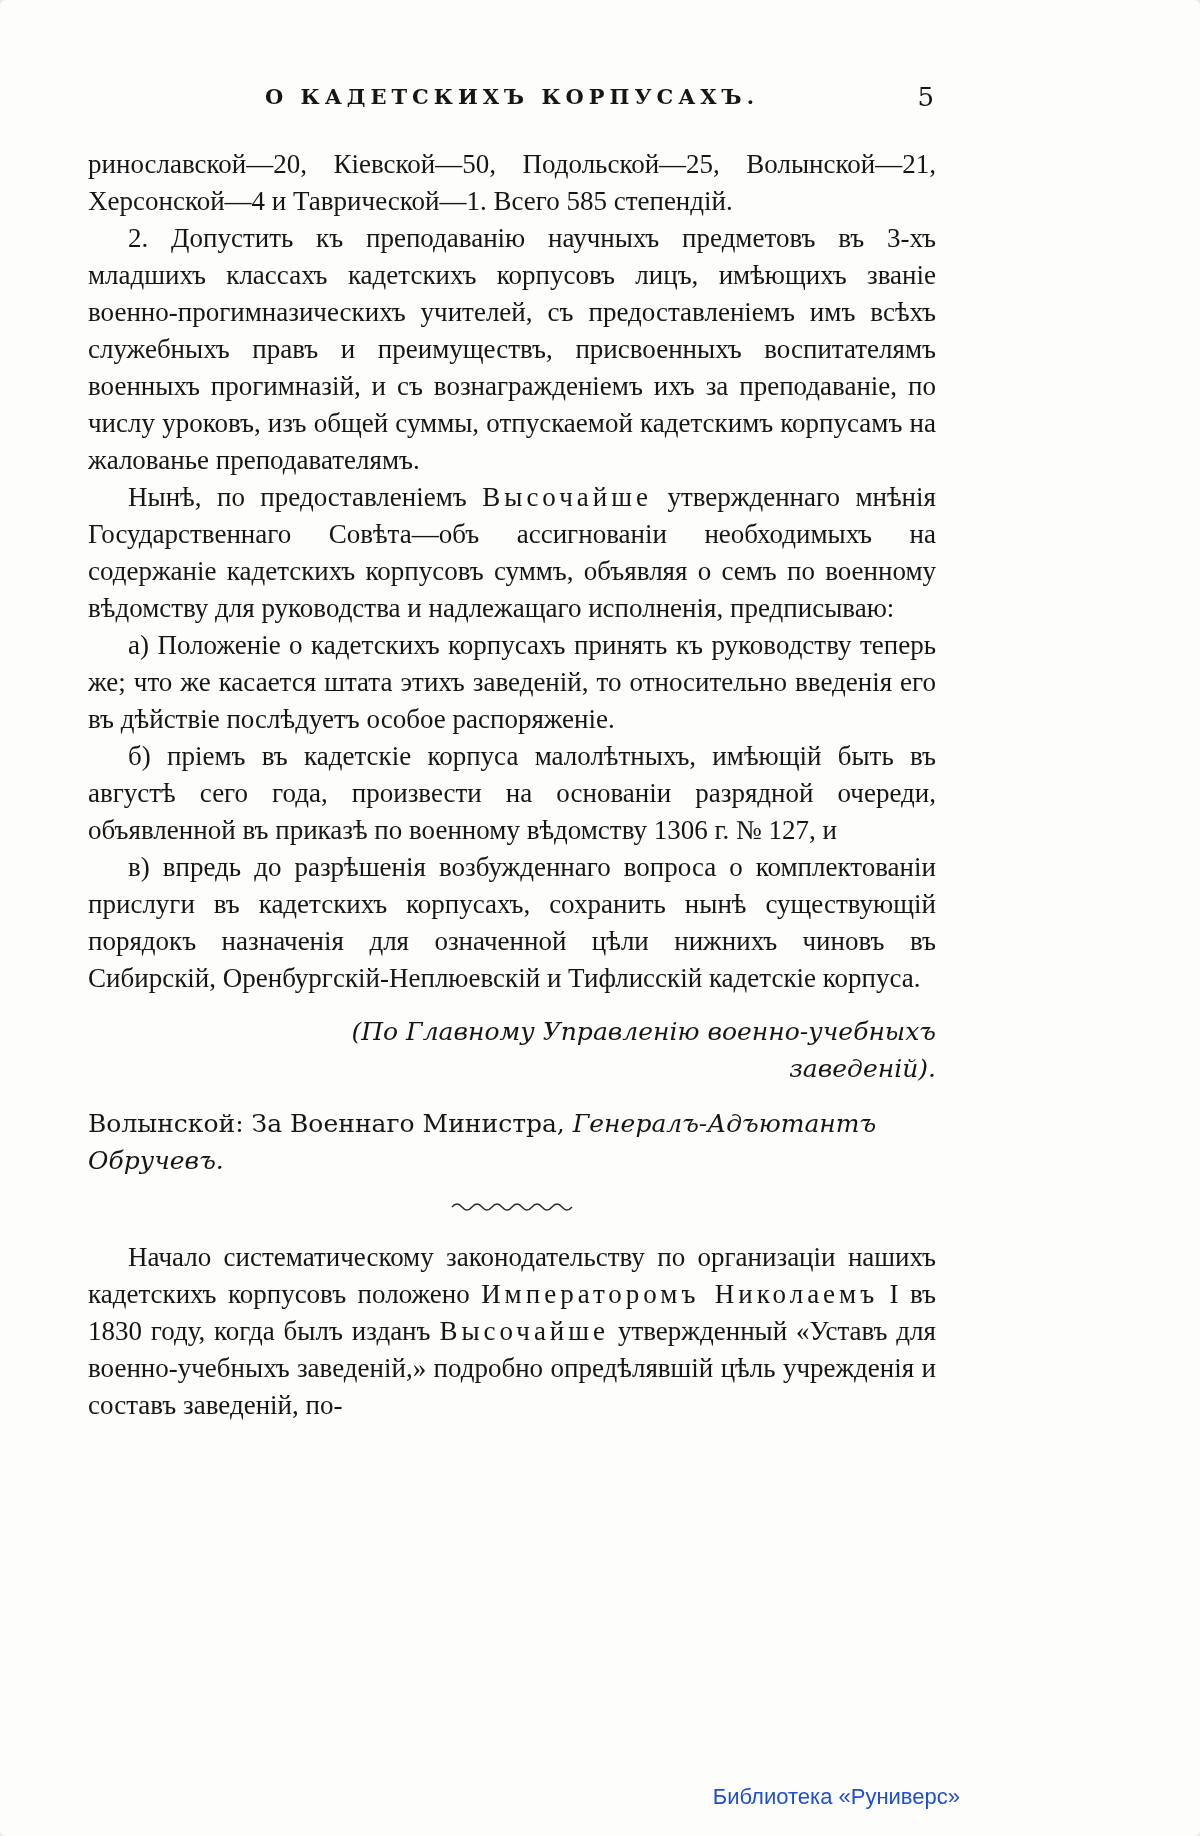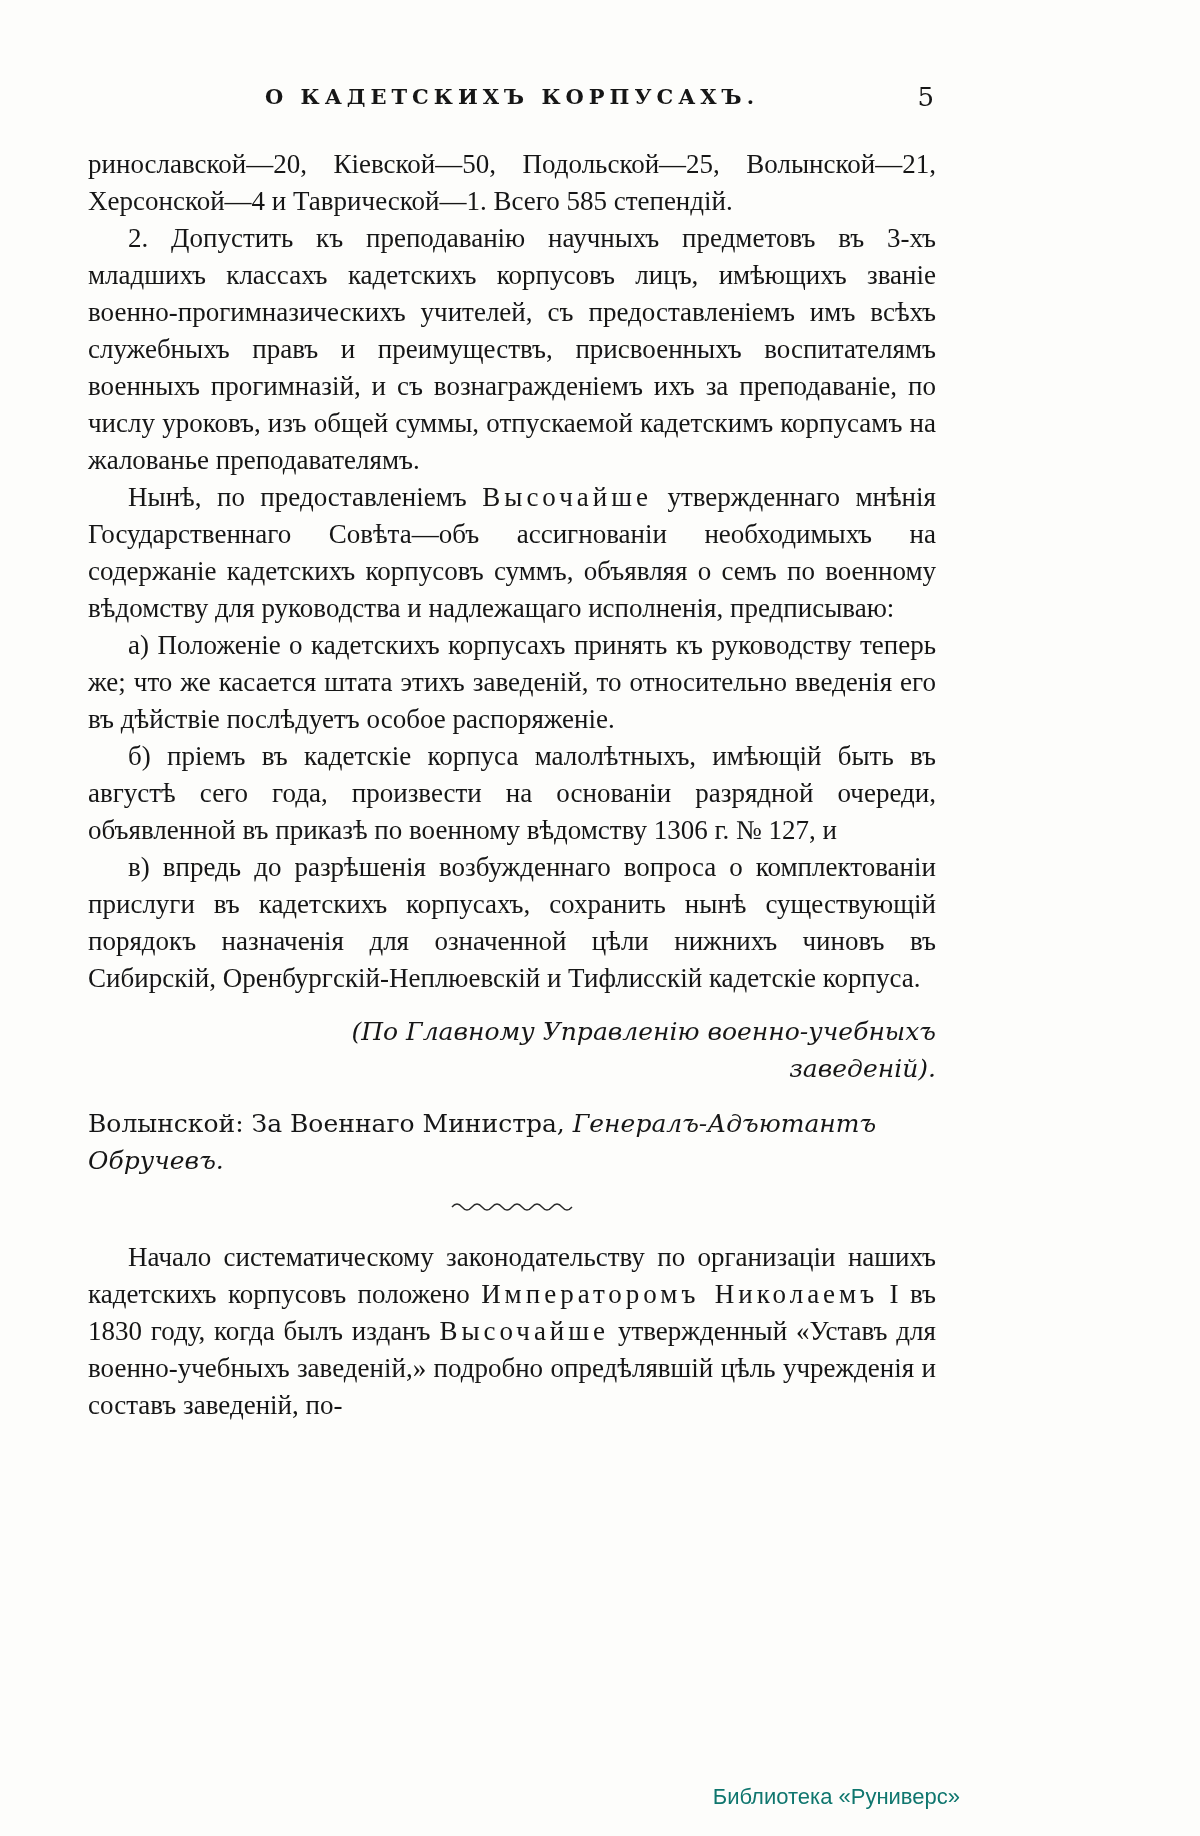--- a/index.html
+++ b/index.html
@@ -5,20 +5,21 @@
   html,body{margin:0;padding:0;}
   body{background:#e8e8e8;}
   .page{
     position:relative;
     width:1200px;height:1836px;
     margin:0 auto;
     background:#fdfdfb;
     color:#161616;
     font-family:"DejaVu Serif","Liberation Serif",serif;
     overflow:hidden;
+    border-radius:6px;
   }
   .running-head{
     position:absolute;
     left:88px;top:84px;width:848px;
     height:30px;
   }
   .running-head .title{
     position:absolute;left:0;right:0;
     text-align:center;
     font-size:21px;font-weight:bold;
@@ -57,21 +58,21 @@
     width:130px;height:14px;
     display:block;
     text-align:center;
   }
   .closing{margin-top:26px;}
   .watermark{
     position:absolute;
     right:240px;bottom:26px;
     font-family:"Liberation Sans","DejaVu Sans",sans-serif;
     font-size:22px;
-    color:#0f766e;
+    color:#1d4ed8;
   }
 </style>
 </head>
 <body>
 
 <div class="page">
 
   <div class="running-head">
     <div class="title">О КАДЕТСКИХЪ КОРПУСАХЪ.</div>
     <div class="pageno">5</div>

